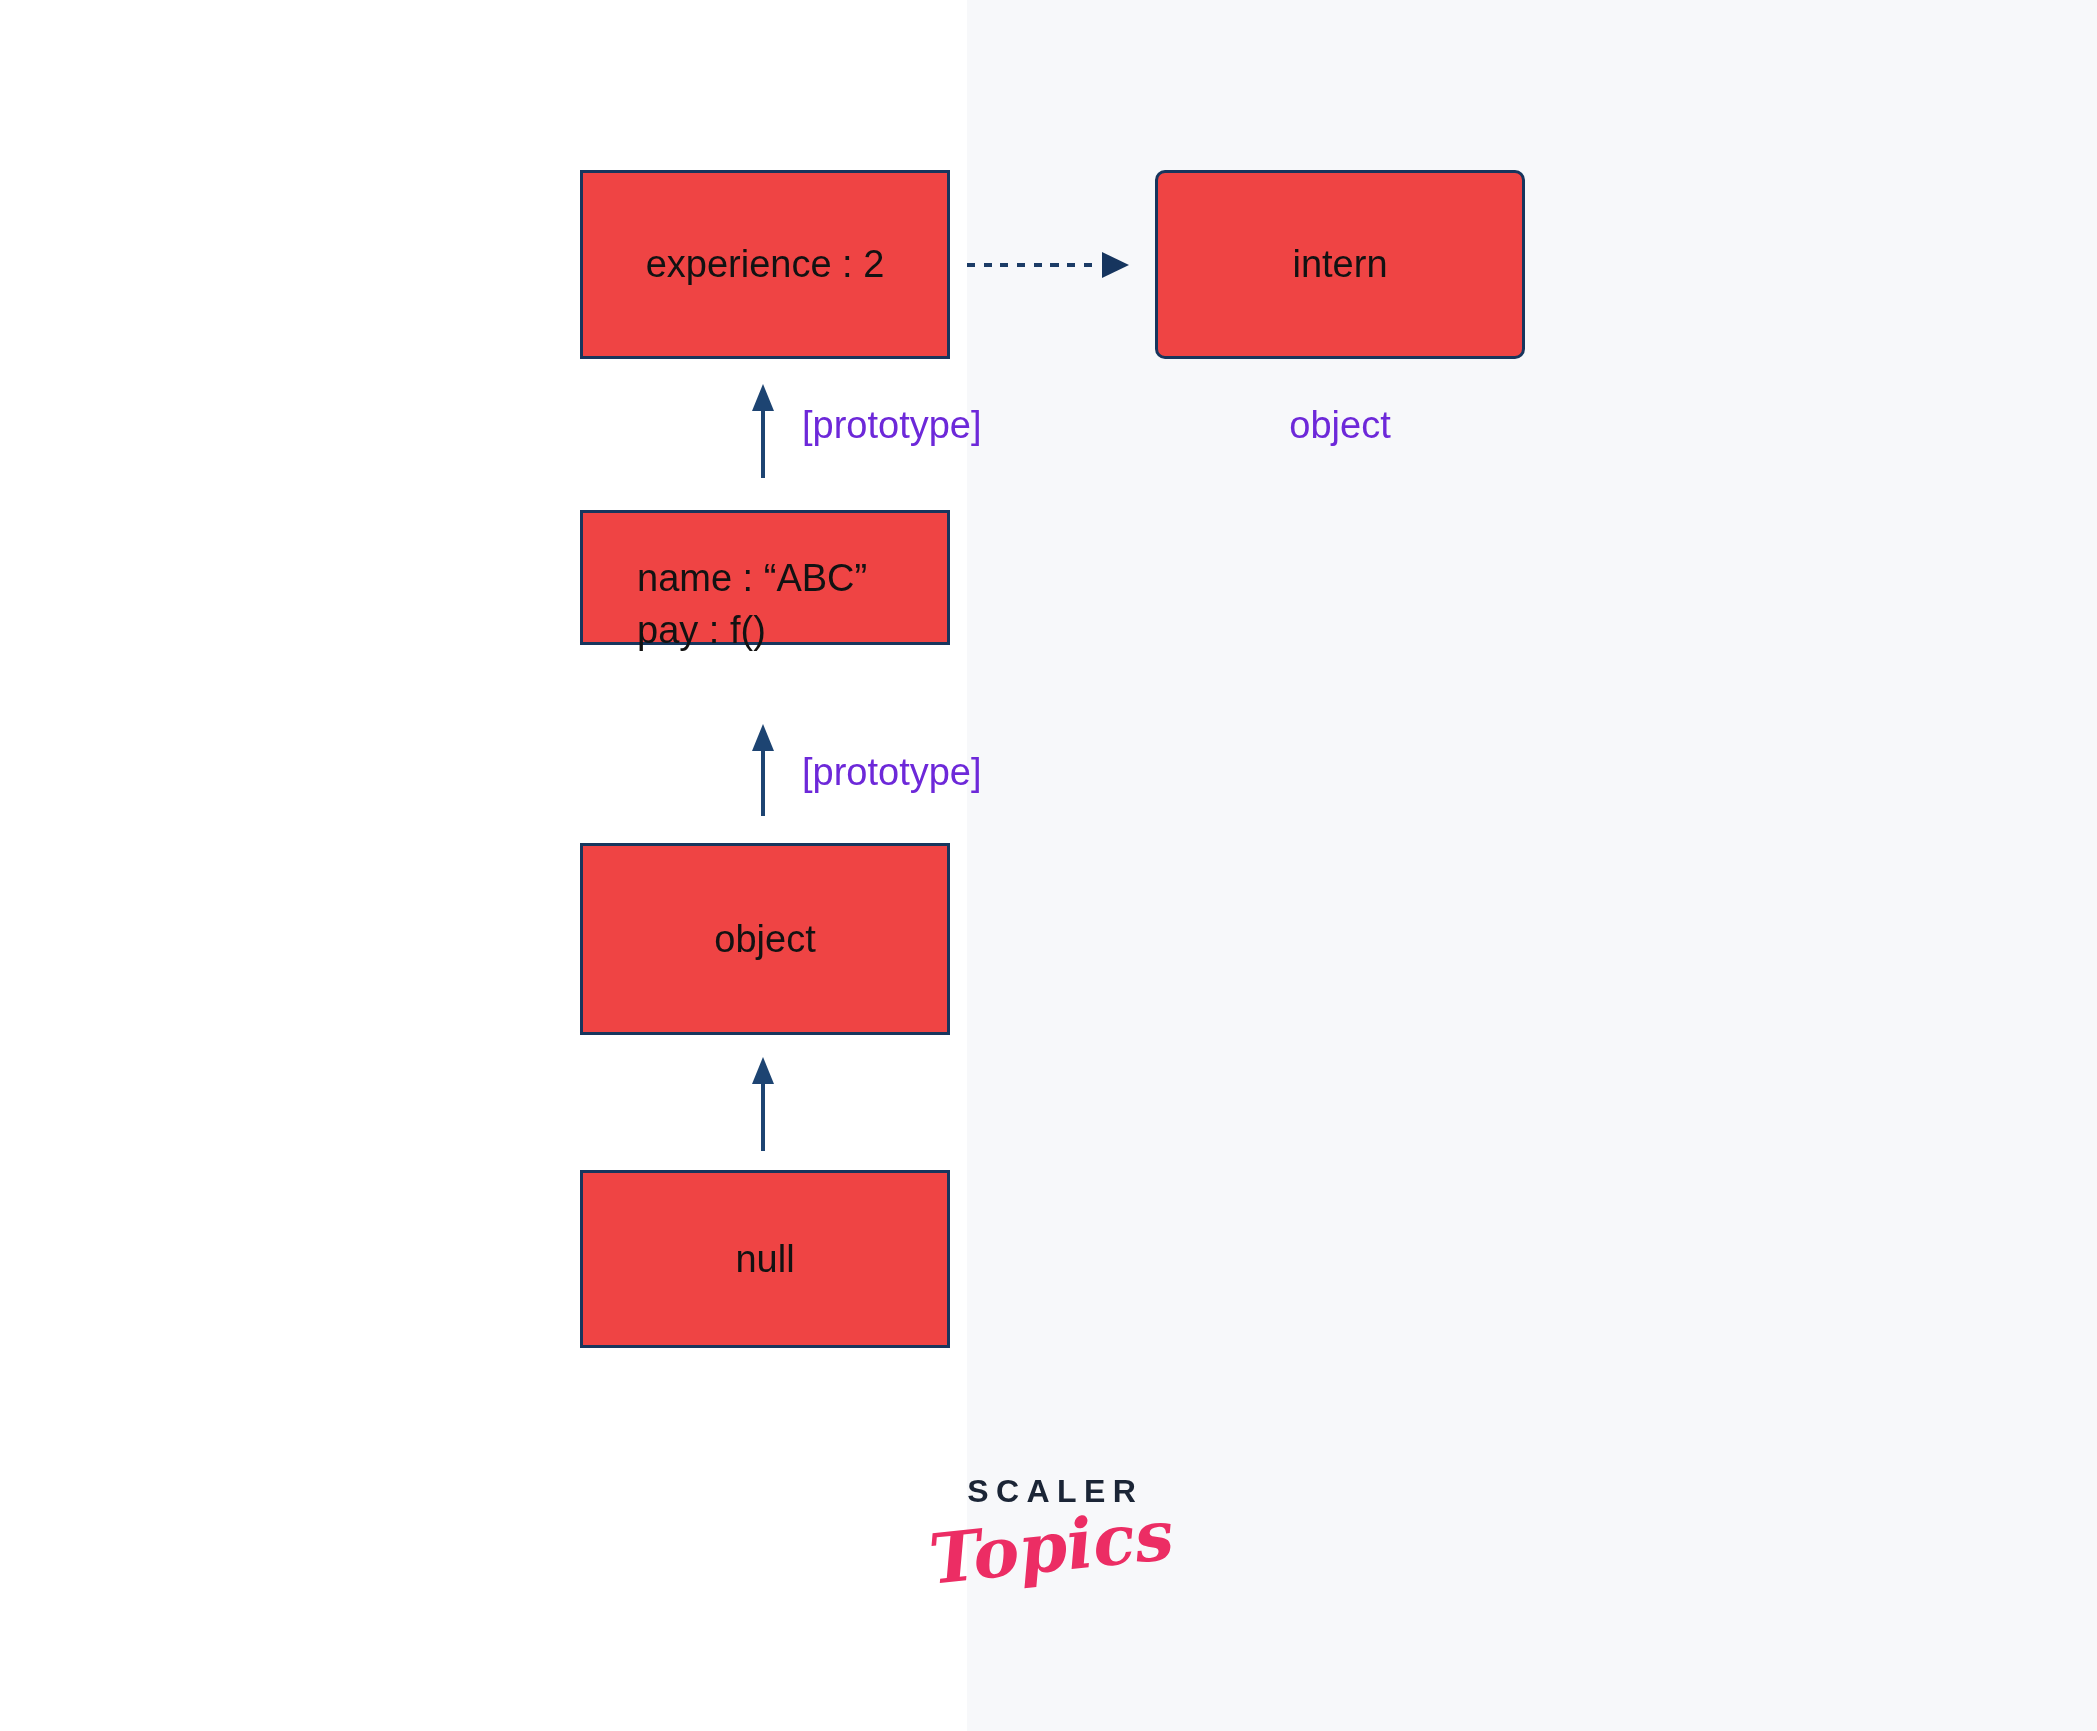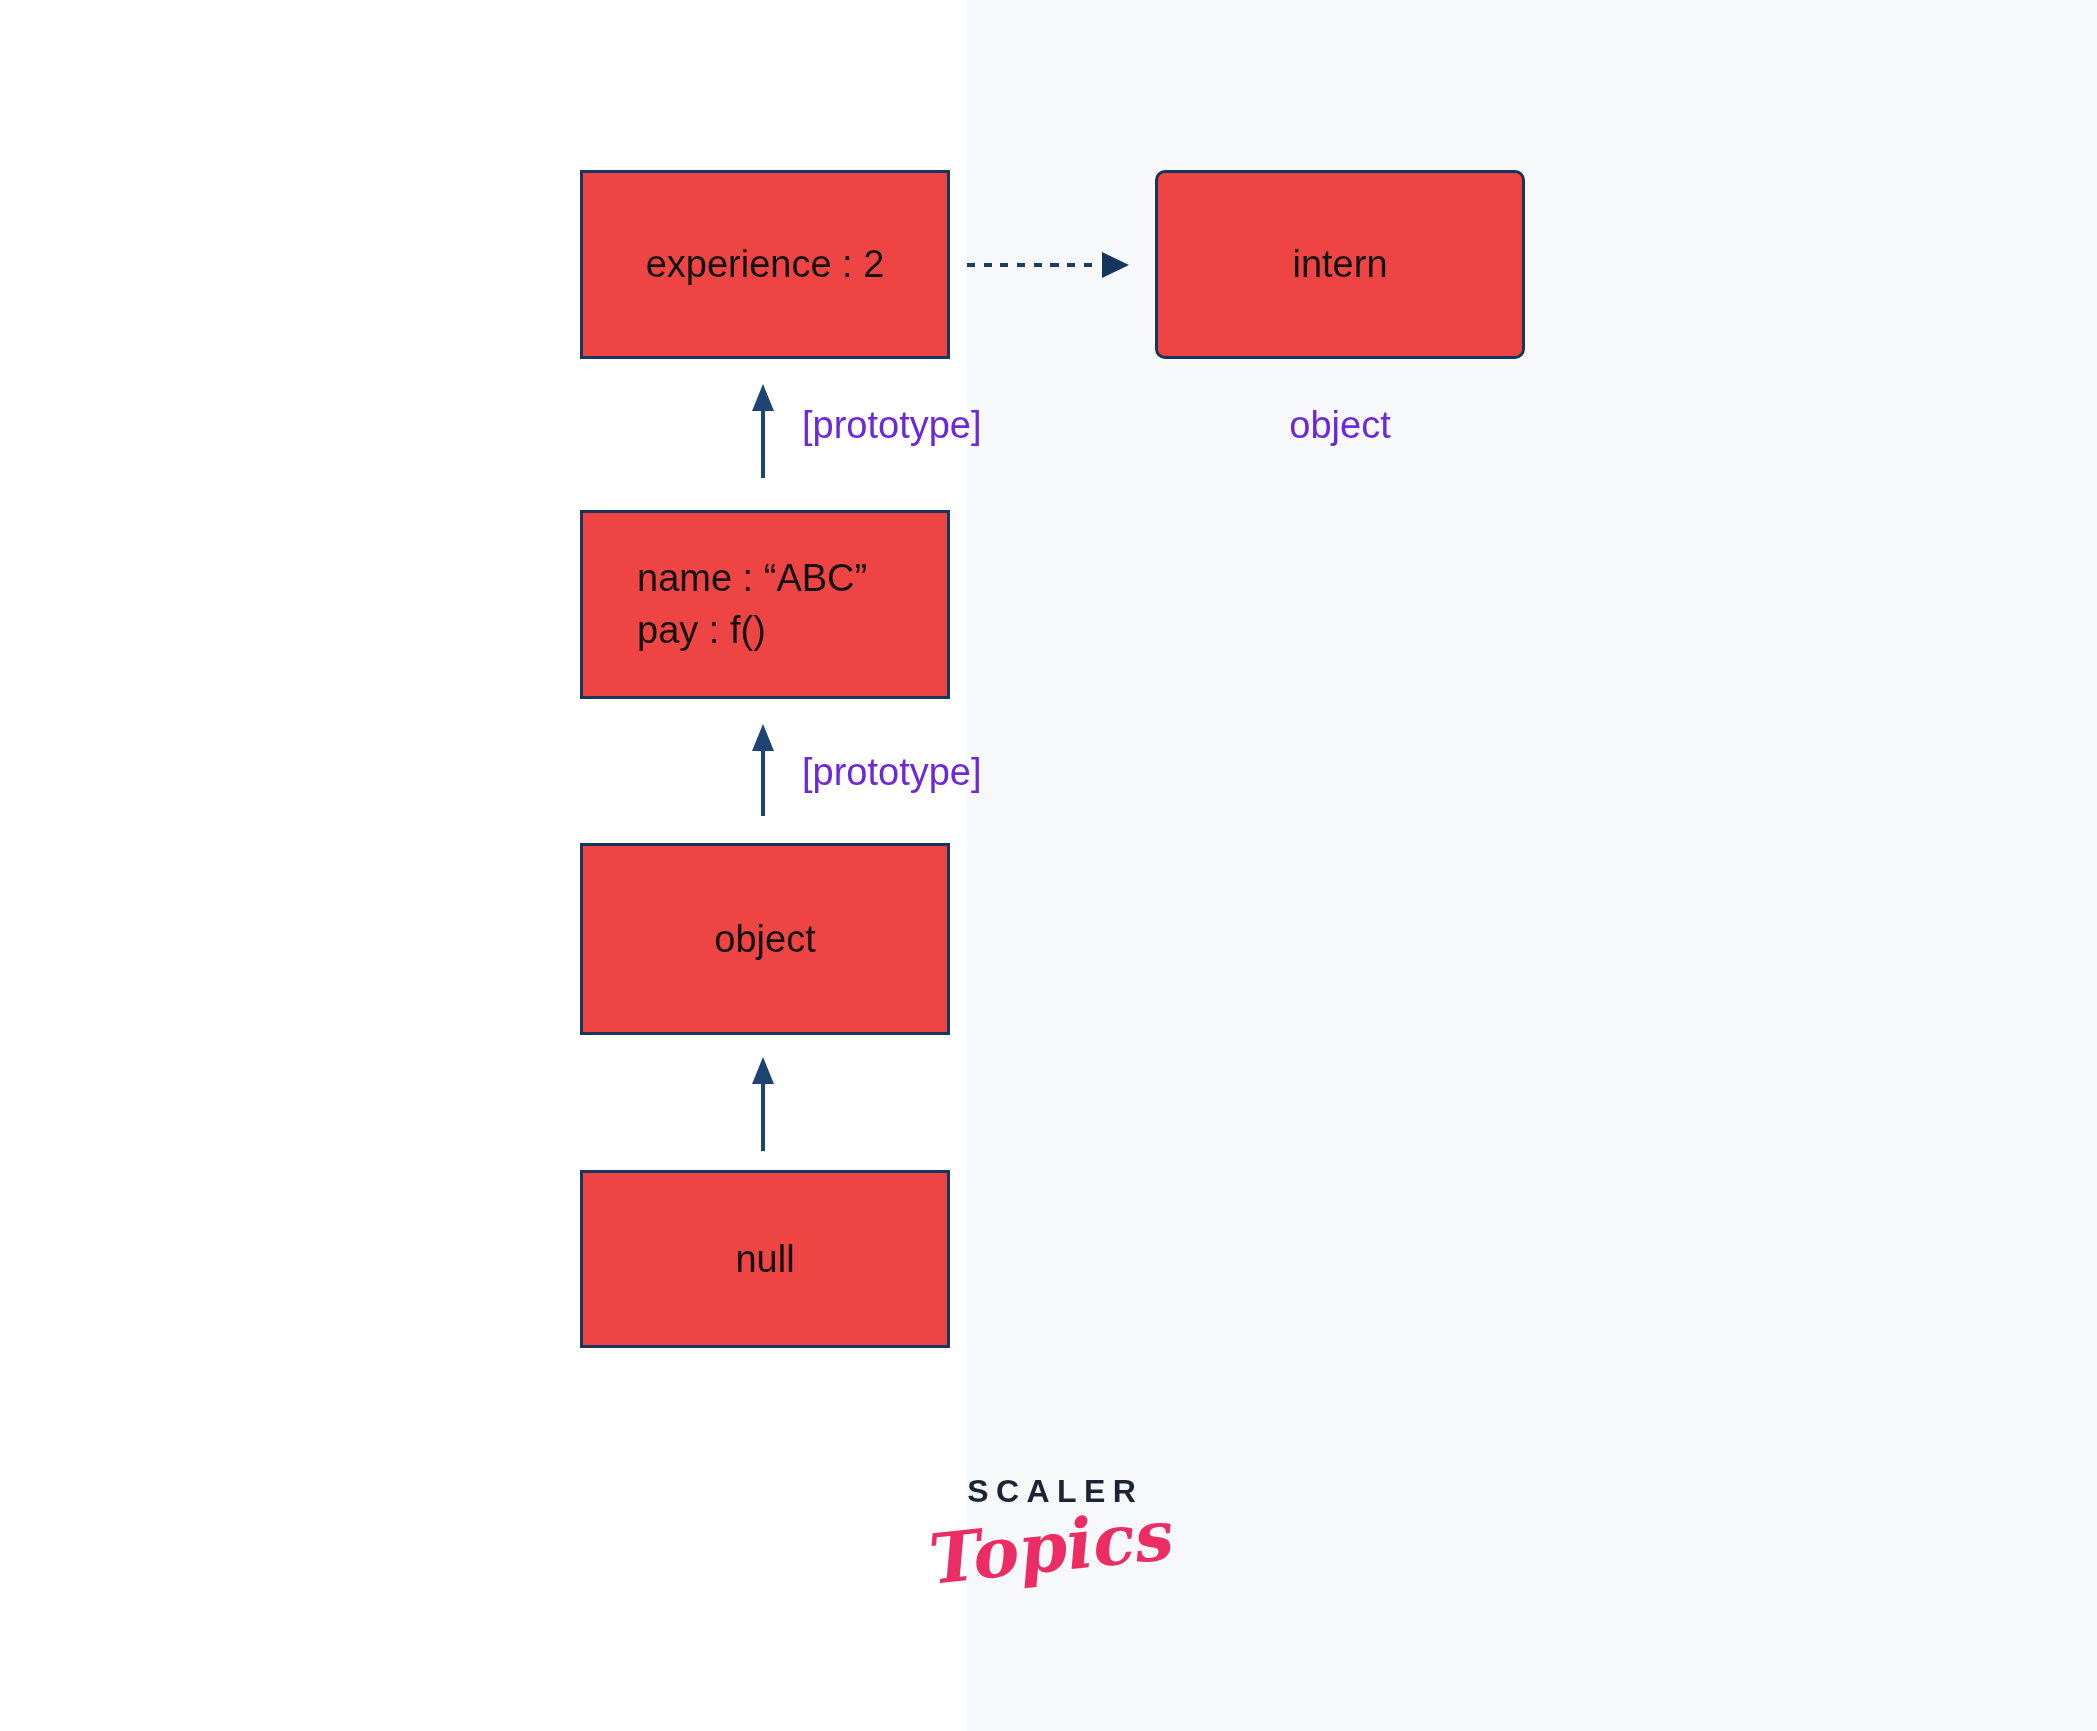--- a/index.html
+++ b/index.html
@@ -31,21 +31,21 @@
     border: 3.1px solid #17365d;
     color: #121212;
     font-size: 38px;
     display: flex;
     align-items: center;
     justify-content: center;
     white-space: nowrap;
   }
   #box-experience { left: 580px;  top: 170px;  width: 370px; height: 189px; }
   #box-intern     { left: 1155px; top: 170px;  width: 370px; height: 189px; border-radius: 10px; }
-  #box-employee   { left: 580px;  top: 510px;  width: 370px; height: 189px;
+  #box-employee   { left: 580px;  top: 510px;  width: 370px; height: 135px;
                     display: block; padding: 39px 17px 0 54px; }
   #box-employee .box-line { line-height: 52px; }
   #box-object     { left: 580px;  top: 843px; width: 370px; height: 192px; }
   #box-null       { left: 580px;  top: 1170px; width: 370px; height: 178px; }
 
   
   .vline {
     position: absolute;
     left: 761px;
     width: 3.7px;

